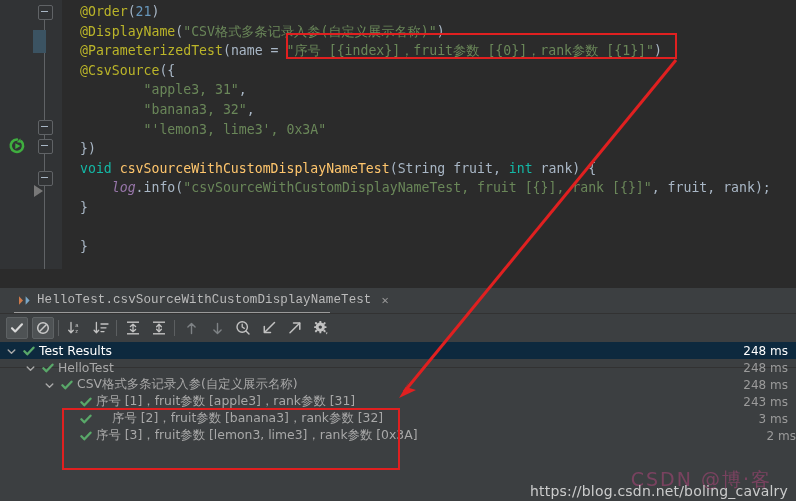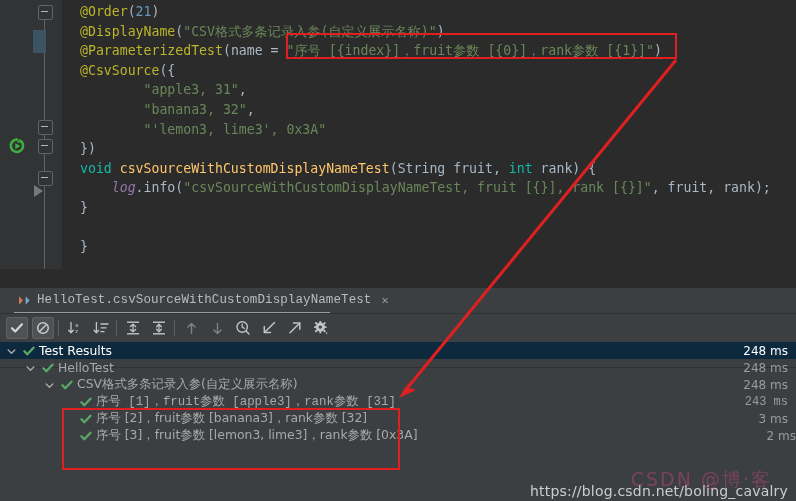--- a/index.html
+++ b/index.html
@@ -241,32 +241,32 @@
         <div class="row dim" style="top: 34px;">
           <span class="chev" style="left: 44px;"><svg width="11" height="11" viewBox="0 0 11 11">
               <path d="M2.2 4l3.3 3.3L8.8 4" fill="none" stroke="#a9a9a9" stroke-width="1.4" stroke-linecap="round" stroke-linejoin="round"></path>
             </svg></span>
           <span class="ok" style="left: 61px;"><svg width="12" height="12" viewBox="0 0 12 12">
               <path d="M1.4 6.3l2.9 3 6.2-6.6" fill="none" stroke="#59a869" stroke-width="2.3" stroke-linecap="round" stroke-linejoin="round"></path>
             </svg></span>
           <span class="lbl" style="left: 77px;">CSV格式多条记录入参(自定义展示名称)</span>
           <span class="ms">248 ms</span>
         </div>
-        <div class="row dim" style="top: 51px; font-family: Liberation Mono, monospace;">
+        <div class="row dim" style="top: 51px;">
           <span class="ok" style="left: 80px;"><svg width="12" height="12" viewBox="0 0 12 12">
               <path d="M1.4 6.3l2.9 3 6.2-6.6" fill="none" stroke="#59a869" stroke-width="2.3" stroke-linecap="round" stroke-linejoin="round"></path>
             </svg></span>
           <span class="lbl" style="left: 96px;">序号 [1]，fruit参数 [apple3]，rank参数 [31]</span>
           <span class="ms">243 ms</span>
         </div>
         <div class="row dim" style="top: 68px;">
           <span class="ok" style="left: 80px;"><svg width="12" height="12" viewBox="0 0 12 12">
               <path d="M1.4 6.3l2.9 3 6.2-6.6" fill="none" stroke="#59a869" stroke-width="2.3" stroke-linecap="round" stroke-linejoin="round"></path>
             </svg></span>
-          <span class="lbl" style="left: 96px;">序号 [2]，fruit参数 [banana3]，rank参数 [32]</span>
+          <span class="lbl" style="left: 112px;">序号 [2]，fruit参数 [banana3]，rank参数 [32]</span>
           <span class="ms">3 ms</span>
         </div>
         <div class="row dim" style="top: 85px; padding-left: 8px;">
           <span class="ok" style="left: 80px;"><svg width="12" height="12" viewBox="0 0 12 12">
               <path d="M1.4 6.3l2.9 3 6.2-6.6" fill="none" stroke="#59a869" stroke-width="2.3" stroke-linecap="round" stroke-linejoin="round"></path>
             </svg></span>
           <span class="lbl" style="left: 96px;">序号 [3]，fruit参数 [lemon3, lime3]，rank参数 [0x3A]</span>
           <span class="ms">2 ms</span>
         </div>
       </div>

